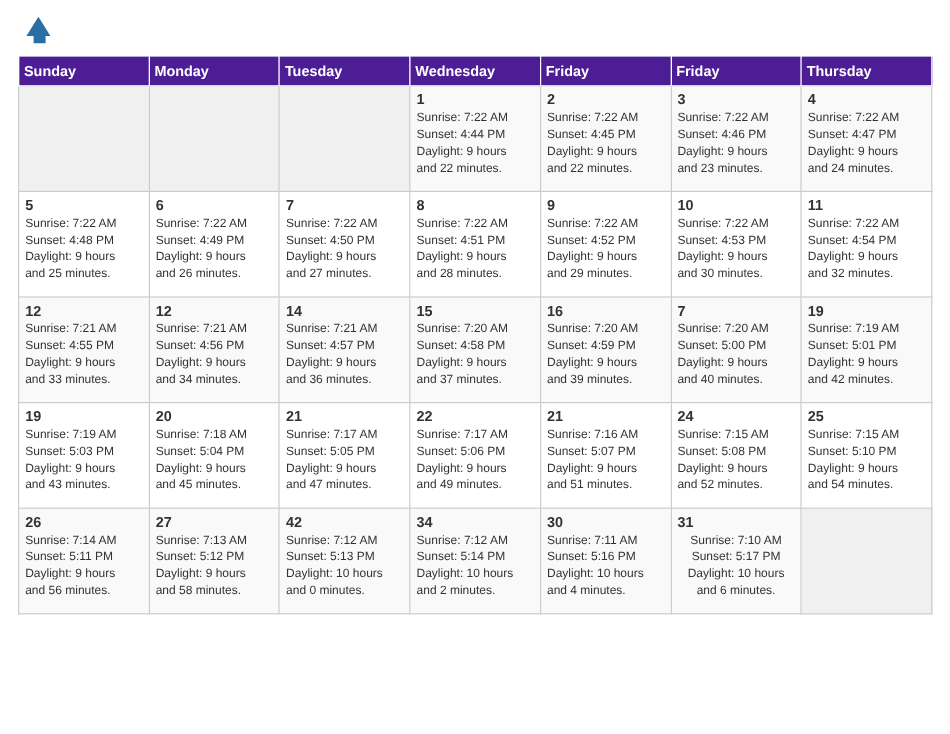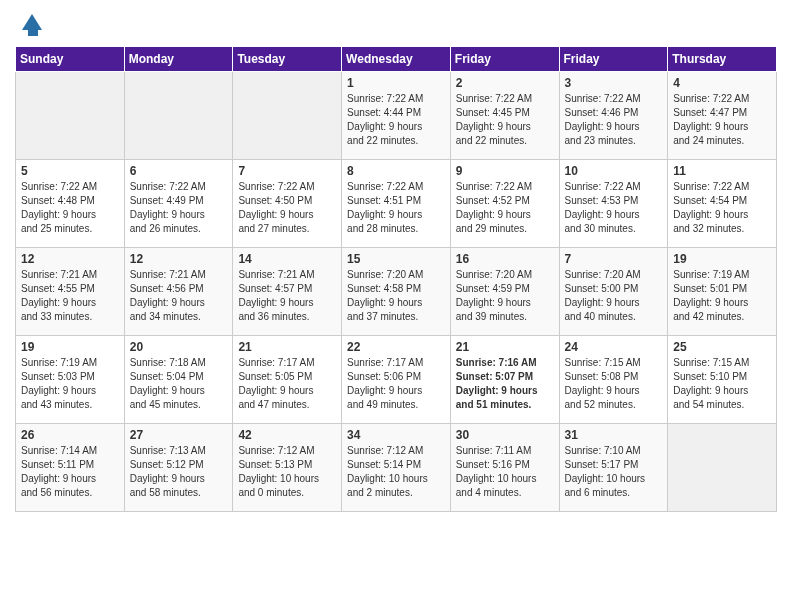--- a/index.html
+++ b/index.html
@@ -296,21 +296,21 @@
           </td>
           <td>
             <span class="day-number">22</span>
             <div class="day-info" style="white-space: pre-line;">Sunrise: 7:17 AM
 Sunset: 5:06 PM
 Daylight: 9 hours
 and 49 minutes.</div>
           </td>
           <td>
             <span class="day-number">21</span>
-            <div class="day-info" style="white-space: pre-line; font-weight: bold;">Sunrise: 7:16 AM
+            <div class="day-info" style="white-space: pre-line;">Sunrise: 7:16 AM
 Sunset: 5:07 PM
 Daylight: 9 hours
 and 51 minutes.</div>
           </td>
           <td>
             <span class="day-number">24</span>
             <div class="day-info" style="white-space: pre-line;">Sunrise: 7:15 AM
 Sunset: 5:08 PM
 Daylight: 9 hours
 and 52 minutes.</div>
@@ -354,21 +354,21 @@
           </td>
           <td>
             <span class="day-number">30</span>
             <div class="day-info" style="white-space: pre-line;">Sunrise: 7:11 AM
 Sunset: 5:16 PM
 Daylight: 10 hours
 and 4 minutes.</div>
           </td>
           <td>
             <span class="day-number">31</span>
-            <div class="day-info" style="white-space: pre-line;">Sunrise: 7:10 AM
+            <div class="day-info" style="white-space: pre-line; text-align: center;">Sunrise: 7:10 AM
 Sunset: 5:17 PM
 Daylight: 10 hours
 and 6 minutes.</div>
           </td>
           <td class="empty-cell"></td>
         </tr>
       </tbody>
   </table>
 </div>
 

